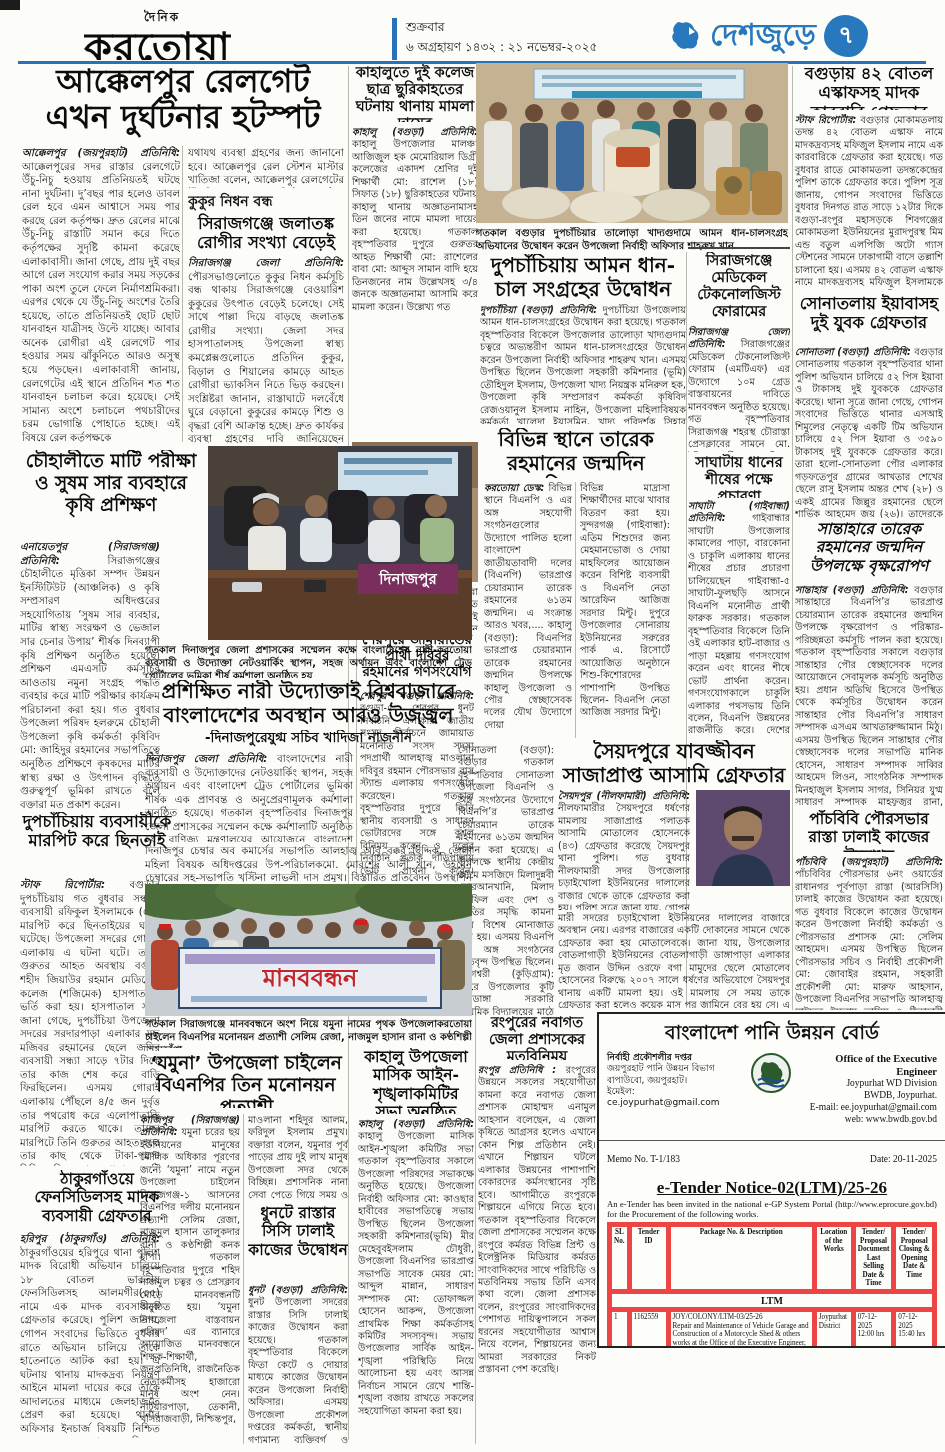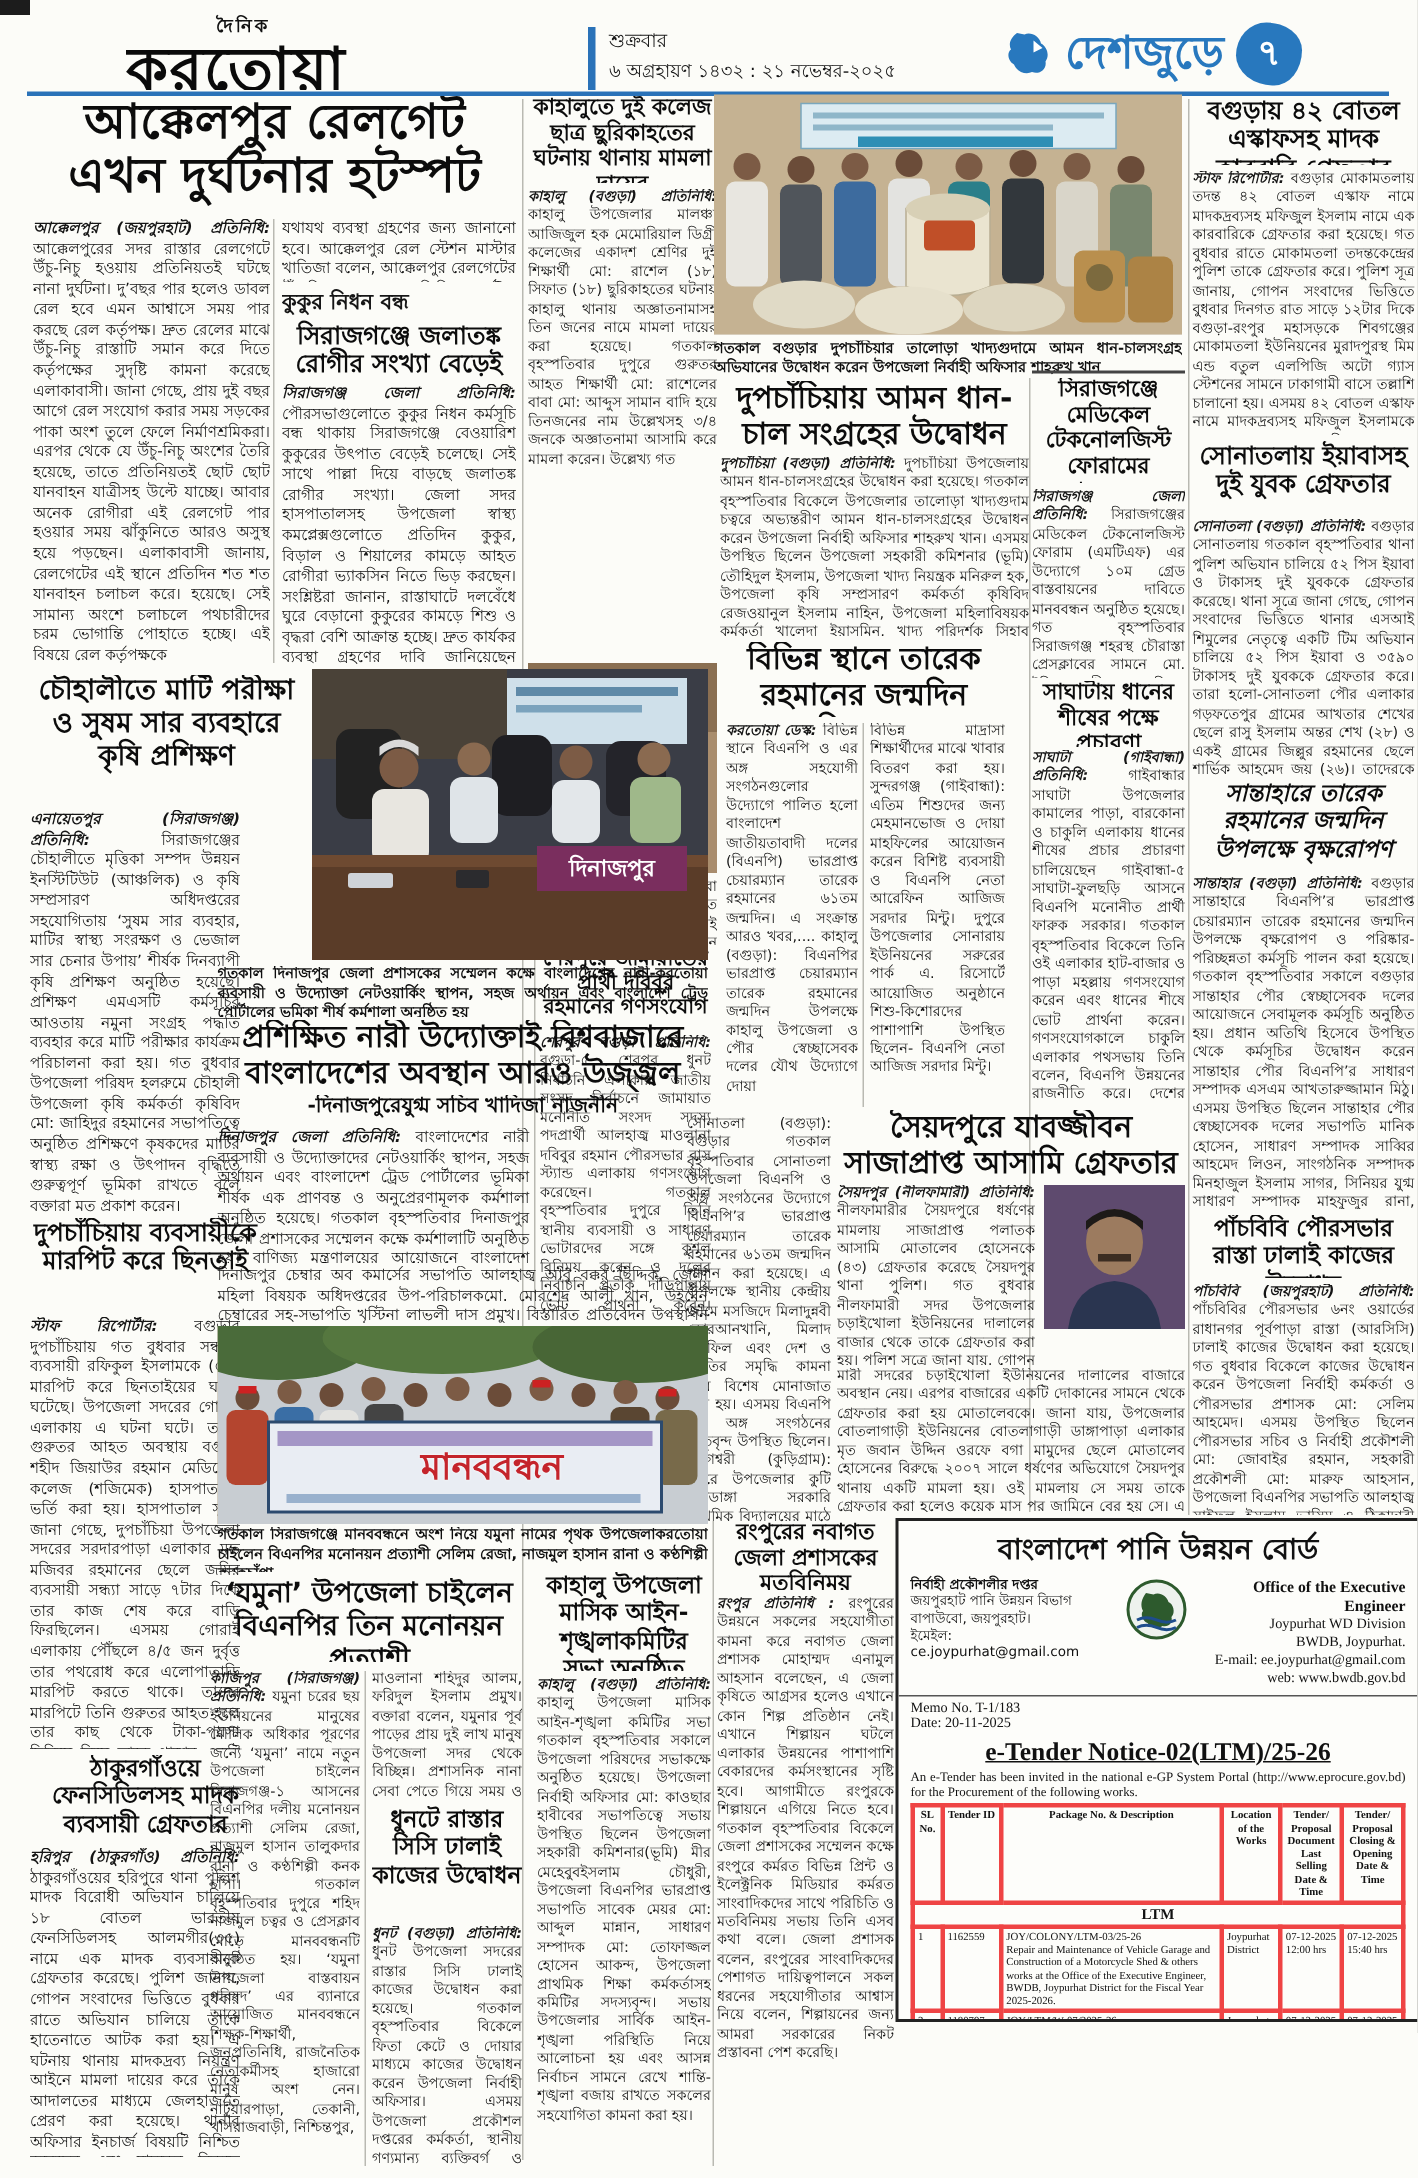--- a/index.html
+++ b/index.html
@@ -36,25 +36,25 @@
             display:flex;align-items:center;justify-content:center;
             border-radius:46% 54% 42% 58% / 52% 44% 56% 48%;}
   
   .tender{border:2px solid #222;background:#fdfdfa;font-family:"Liberation Serif",serif;color:#111;}
   .tender .t-title{text-align:center;font-size:19px;font-weight:700;padding-top:4px;font-family:"DejaVu Sans",sans-serif;}
   .t-head{display:flex;justify-content:space-between;padding:2px 8px 0 8px;}
   .t-addr-bn{font-size:9px;line-height:1.25;font-family:"DejaVu Sans",sans-serif;}
   .t-addr-bn .b1{font-weight:700;}
   .t-addr-en{font-size:9.5px;line-height:1.25;text-align:right;}
   .t-addr-en .b1{font-weight:700;font-size:10.5px;}
-  .t-memo{display:flex;justify-content:space-between;font-size:9.5px;padding:3px 8px;border-top:1px solid #555;margin-top:4px;flex-direction:column;}
+  .t-memo{display:flex;justify-content:space-between;font-size:9.5px;padding:13px 8px;border-top:1px solid #555;margin-top:14px;}
   .t-notice{text-align:center;font-size:17px;font-weight:700;text-decoration:underline;padding:1px 0;}
   .t-para{font-size:8.6px;line-height:1.25;text-align:justify;padding:0 8px;}
   .t-table{border-collapse:collapse;margin:2px 8px;width:calc(100% - 16px);font-size:7.2px;line-height:1.18;}
-  .t-table th,.t-table td{border:3px solid #ef4444;padding:1px 2px;vertical-align:top;white-space:pre-line;}
+  .t-table th,.t-table td{border:5px solid #ef4444;padding:1px 2px;vertical-align:top;white-space:pre-line;}
   .t-table th{font-weight:700;text-align:center;}
   .t-band{text-align:center;font-size:10px;font-weight:700;}
   .photo-sign{position:absolute;background:#7a2e5e;color:#fff;font-weight:700;display:flex;align-items:center;justify-content:center;}
   .banner-text{position:absolute;color:#c4242b;font-weight:800;display:flex;align-items:center;justify-content:center;text-shadow:0 0 2px #fff;}
 </style>
 </head>
 <body>
 
 <div class="page">
 
@@ -327,21 +327,21 @@
       <rect x="6" y="56" width="28" height="50" rx="6" fill="#b4452f"></rect>
       <rect x="38" y="54" width="26" height="52" rx="6" fill="#3a6ea5"></rect>
       <rect x="68" y="56" width="26" height="50" rx="6" fill="#e3e3e0"></rect>
       <rect x="98" y="52" width="26" height="54" rx="6" fill="#444"></rect>
       <rect x="262" y="54" width="26" height="52" rx="6" fill="#5a4632"></rect>
       <rect x="292" y="56" width="28" height="50" rx="6" fill="#786a4a"></rect>
       <rect x="34" y="64" width="262" height="60" fill="#e9edf3" stroke="#2c4a6e" stroke-width="2"></rect>
       <rect x="40" y="70" width="250" height="10" fill="#6b4fa0" opacity="0.55"></rect>
       <rect x="46" y="112" width="236" height="6" fill="#4a76a8" opacity="0.5"></rect>
     </svg>
-    <div class="banner-text" style="left:52px;top:78px;width:262px;height:34px;font-size:24px;">মানববন্ধন</div>
+    <div class="banner-text" style="left:34px;top:78px;width:262px;height:34px;font-size:24px;">মানববন্ধন</div>
   </div>
   <div class="blk cap" style="left:145px;top:1018px;width:327px;height:30px;">
     <span class="src">করতোয়া</span>
     <span>গতকাল সিরাজগঞ্জে মানববন্ধনে অংশ নিয়ে যমুনা নামের পৃথক উপজেলা চাইলেন বিএনপির মনোনয়ন প্রত্যাশী সেলিম রেজা, নাজমুল হাসান রানা ও কণ্ঠশিল্পী কনকচাঁপা</span>
   </div>
 
   <div class="blk hl h19" style="left:140px;top:1052px;width:212px;height:56px;">‘যমুনা’ উপজেলা চাইলেন বিএনপির তিন মনোনয়ন প্রত্যাশী</div>
   <div class="blk bd-s" style="left:140px;top:1114px;width:100px;height:330px;">
     <span class="dl">কাজিপুর (সিরাজগঞ্জ) প্রতিনিধি:</span>
     <span>যমুনা চরের ছয় ইউনিয়নের মানুষের মৌলিক অধিকার পূরণের জন্যে ‘যমুনা’ নামে নতুন উপজেলা চাইলেন সিরাজগঞ্জ-১ আসনের বিএনপির দলীয় মনোনয়ন প্রত্যাশী সেলিম রেজা, নাজমুল হাসান তালুকদার রানা ও কণ্ঠশিল্পী কনক চাঁপা। গতকাল বৃহস্পতিবার দুপুরে শহিদ নাজমুল চত্বর ও প্রেসক্লাব মোড়ে মানববন্ধনটি অনুষ্ঠিত হয়। ‘যমুনা উপজেলা বাস্তবায়ন পরিষদ’ এর ব্যানারে আয়োজিত মানববন্ধনে শিক্ষক-শিক্ষার্থী, জনপ্রতিনিধি, রাজনৈতিক নেতাকর্মীসহ হাজারো মানুষ অংশ নেন। নাটুয়ারপাড়া, তেকানী, খাসরাজবাড়ী, নিশ্চিন্তপুর,</span>

